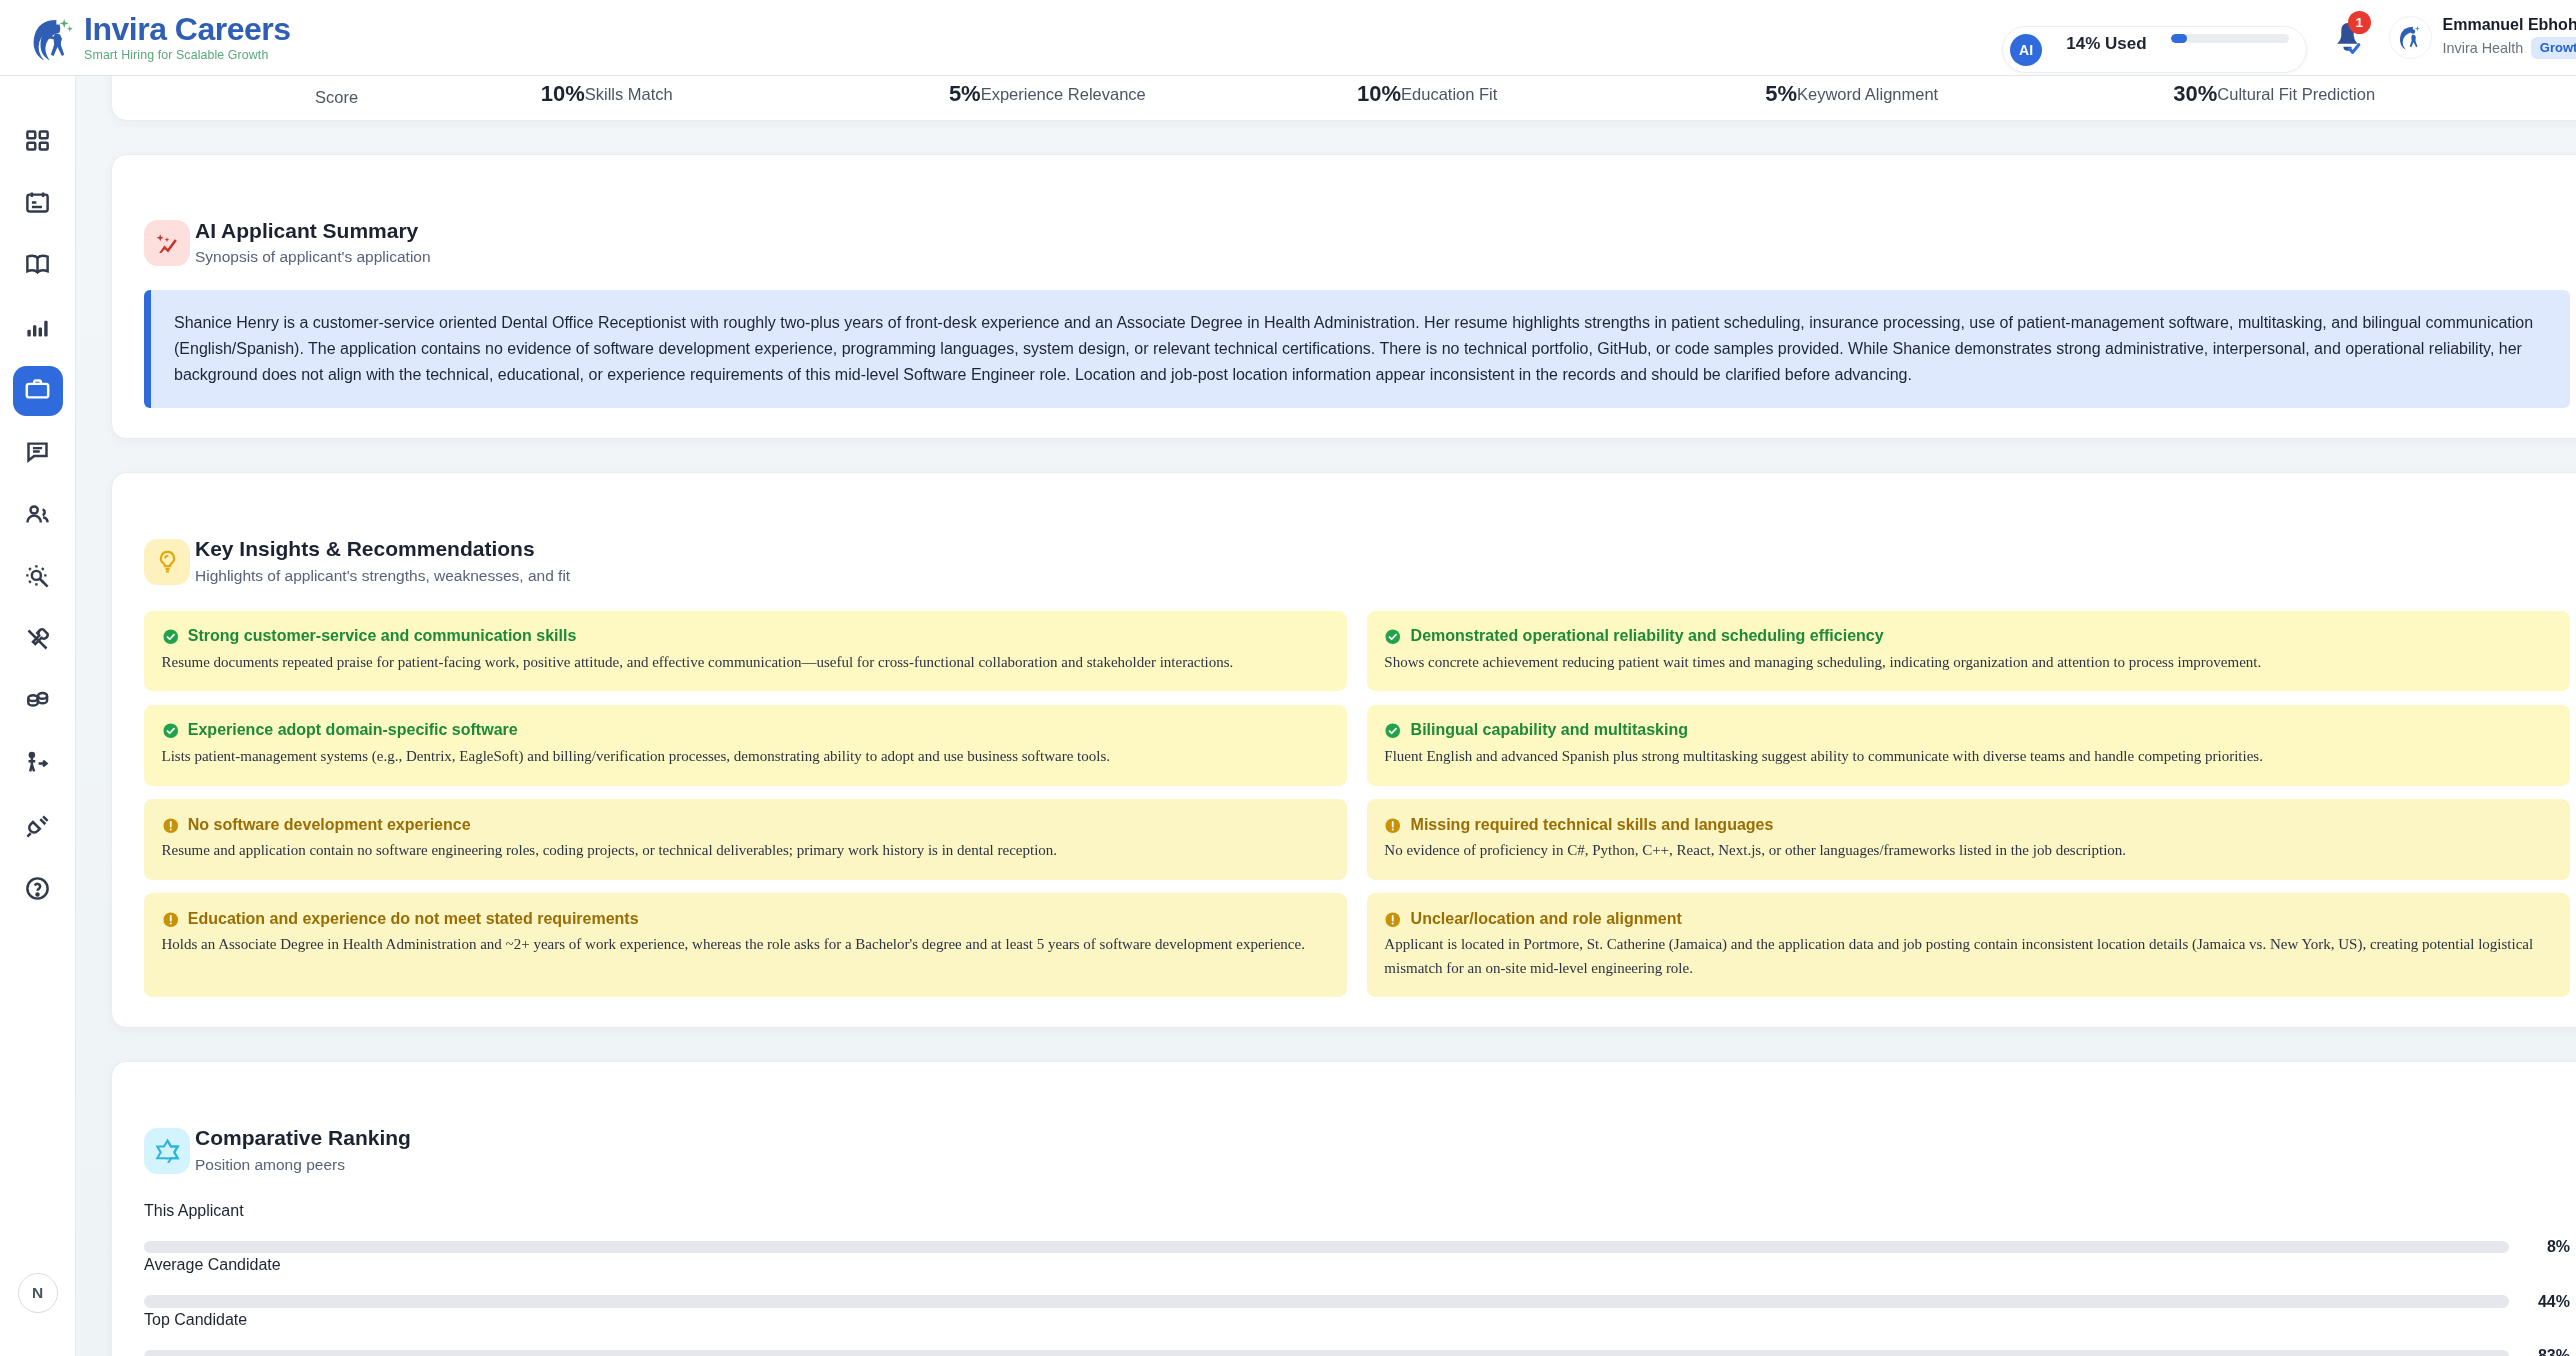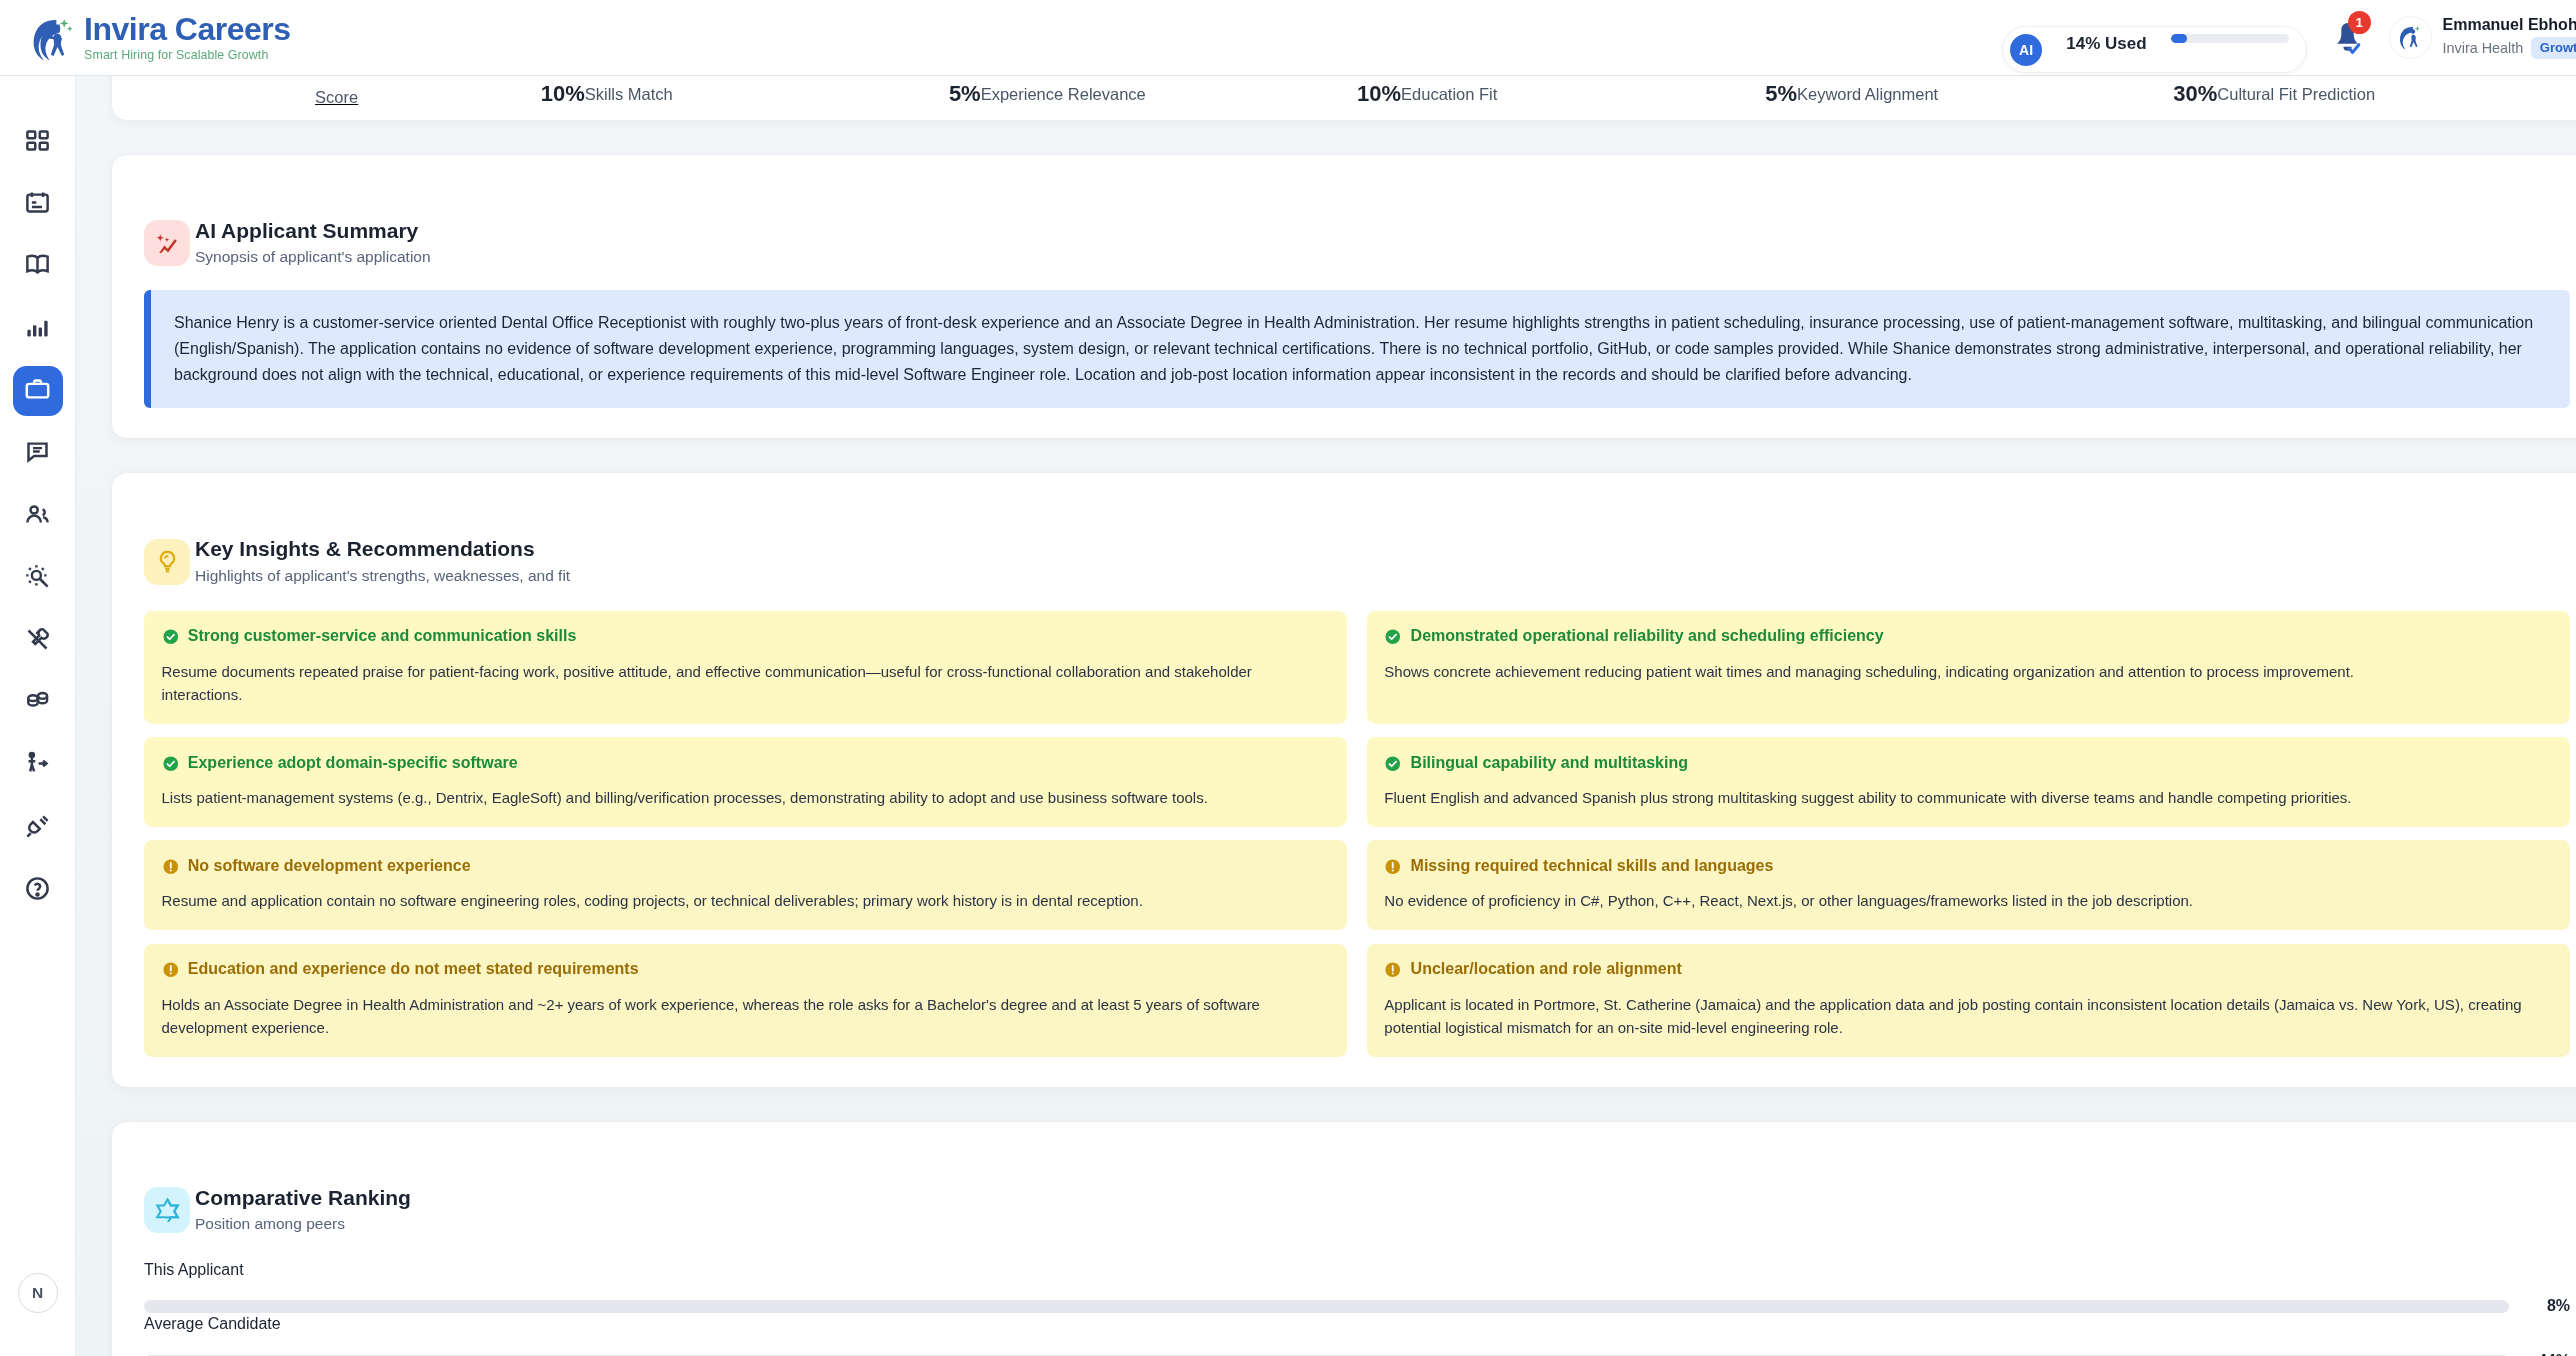--- a/index.html
+++ b/index.html
@@ -138,21 +138,20 @@
   }
   .metrics-row { display: flex; width: 100%; align-items: flex-end; padding-bottom: 13.4px;}
   .metric {
     flex: 1; display: flex; align-items: center;
   }
   .metric-value { font-size: 22px; font-weight: 700; color: #1c2331; margin-top: 6.2px; }
   .metric-label { font-size: 16.5px; color: #4b5565; margin-top: 7.2px; }
   .score-gauge {
     flex: 1; display: flex; flex-direction: column; align-items: center; justify-content: flex-end;
     position: relative;
-    text-decoration: underline;
   }
   .gauge-label { font-size: 16.5px; color: #4b5565; }
 
   
   .section-card { margin-top: 33px; padding: 28px 32px 30px 32px; }
   .sec-head { display: flex; align-items: flex-end; gap: 5px; margin-top: 36px; }
   .sec-icon {
     width: 46px; height: 46px; border-radius: 13.4px;
     display: flex; align-items: center; justify-content: center;
     flex: 0 0 46px;
@@ -187,21 +186,21 @@
     padding: 15.5px 17.5px 17.5px 17.5px;
   }
   .insight.pos { background: #fef9c3; }
   .insight.warn { background: #fbf6c4; }
   .ins-title-row { display: flex; align-items: flex-start; gap: 8.8px; }
   .ins-icon { width: 17.5px; height: 17.5px; flex: 0 0 17.5px; margin-top: 2.1px; }
   .ins-title { font-size: 16px; font-weight: 700; line-height: 1.2; }
   .insight.pos .ins-title { color: #1c8a38; }
   .insight.warn .ins-title { color: #9a6d06; }
   .ins-desc {
-    font-size: 15px; line-height: 1.55; color: #2b3344; margin-top: 14px;
+    font-size: 15px; line-height: 1.55; color: #2b3344; margin-top: 5px; font-family: Liberation Serif, serif;
   }
 
   
   .rank-grid {
     margin-top: 28px;
     display: grid; grid-template-columns: 1fr;
     gap: 0 37px;
   }
   .rank-col {}
   .rank-label { font-size: 16px; color: #1c2432; font-weight: 400; }

